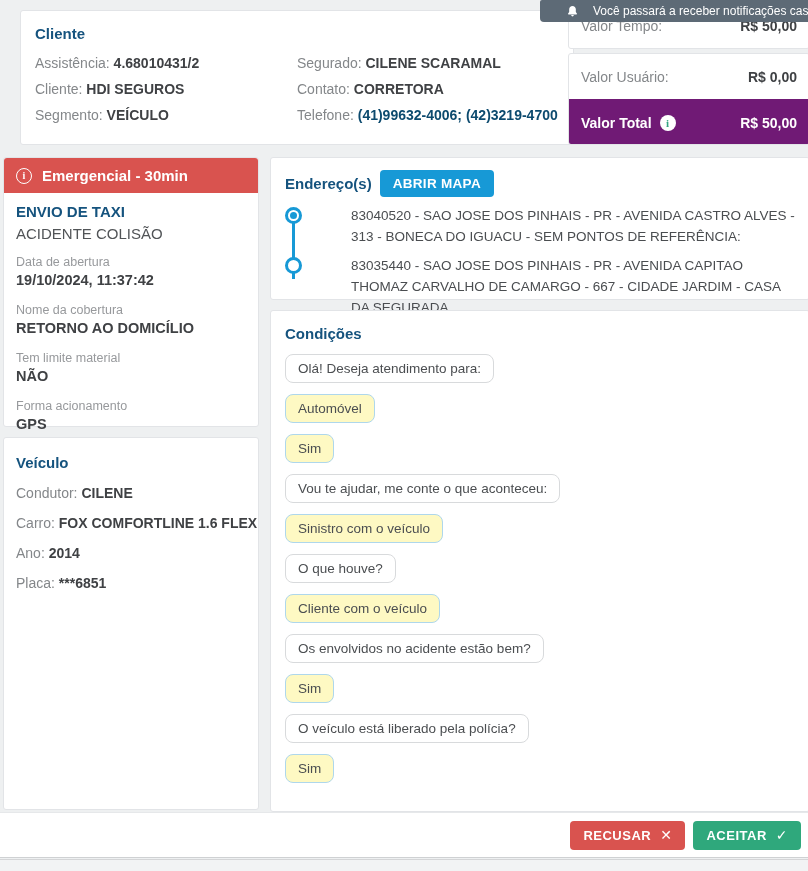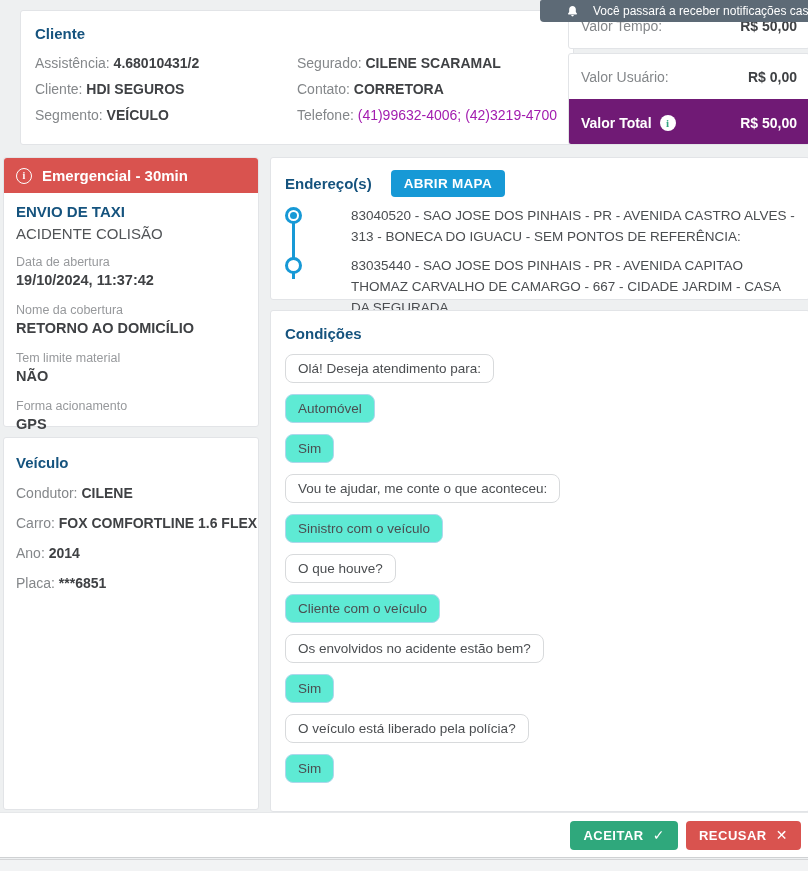--- a/index.html
+++ b/index.html
@@ -17,21 +17,21 @@
   .panel-title { color:#15537e; font-weight:bold; font-size:15px; }
 
   
   #client-card { left:20px; top:10px; width:554px; height:135px; padding:14px; }
   #client-card .panel-title { margin-bottom:11px; }
   .two-col { display:flex; }
   .two-col .col { width:296px; }
   .field { font-size:14px; line-height:20px; margin-bottom:6px; white-space:nowrap; }
   .lbl { color:#84878a; }
   .val { color:#3f4144; font-weight:600; }
-  .link { color:#a21caf; font-weight:400; cursor:pointer; }
+  .link { color:#0c4a6e; font-weight:700; cursor:pointer; }
 
   
   .vcard { position:absolute; left:568px; width:242px; background:#fff;
            border:1px solid #e2e4e7; border-radius:3px; }
   #valor-row1 { top:10px; height:39px; }
   #valor-row1 .vrow { padding:0 12px; height:100%; display:flex; align-items:center;
                       justify-content:space-between; padding-bottom:7px; }
   #valor-card2 { top:53px; height:92px; overflow:hidden; }
   .vrow { display:flex; justify-content:space-between; align-items:center; }
   #valor-card2 .vrow.white { height:45px; padding:0 12px; }
@@ -69,41 +69,41 @@
   .fgroup .gval { color:#3f4144; font-size:14.5px; font-weight:bold; line-height:19px; margin-top:1px; }
 
   
   #vehicle-card { left:3px; top:437px; width:256px; height:373px; padding:16px 12px; }
   #vehicle-card .panel-title { margin-bottom:12px; }
   #vehicle-card .field { margin-bottom:10px; }
   #vehicle-card .val { font-weight:600; }
 
   
   #address-card { left:270px; top:157px; width:540px; height:143px; padding:12px 14px; }
-  .addr-head { display:flex; align-items:center; gap:19px; margin-bottom:8px; }
+  .addr-head { display:flex; align-items:center; gap:8px; margin-bottom:8px; }
   .map-btn { background:#1799d6; color:#fff; border:none; border-radius:4px;
              font-family:inherit; font-size:13.5px; font-weight:bold; letter-spacing:.3px;
              padding:6px 13px; cursor:pointer; }
   .addr-list { position:relative; padding-left:30px; }
   .connector { position:absolute; left:7px; top:12px; width:3px; height:62px; background:#1799d6; }
   .addr-item { position:relative; margin-bottom:8px; }
   .addr-marker { position:absolute; left:-30px; top:2px; width:17px; height:17px;
                  border:3px solid #1799d6; border-radius:50%; background:#fff; z-index:1;
                  display:flex; align-items:center; justify-content:center; }
   .addr-marker .dot { width:7px; height:7px; border-radius:50%; background:#1799d6; }
   .addr-text { font-size:13.5px; color:#4a4d50; line-height:21px; max-width:484px;margin-left:36px; }
 
   
   #conditions-card { left:270px; top:310px; width:540px; height:502px;
                      padding:14px; overflow:hidden; }
   #conditions-card .panel-title { margin-bottom:12px; }
   .bubble { display:table; padding:4px 12px; border-radius:8px; font-size:13.5px;
             line-height:19px; color:#4b4e51; margin-bottom:11px; }
   .bubble.question { background:#fff; border:1px solid #d8dadc; }
-  .bubble.answer { background:#5eead4; border:1px solid #aed7ec; }
+  .bubble.answer { background:#fef9c3; border:1px solid #aed7ec; }
 
   
   #footer { position:absolute; left:0; top:812px; width:808px; height:46px;
             background:#fff; border-top:1px solid #e6e8ea; border-bottom:1px solid #cfd1d3;
             display:flex; align-items:center; justify-content:flex-end;
             gap:8px; padding-right:7px; z-index:8; }
   .btn { height:29px; border:none; border-radius:4px; color:#fff; font-family:inherit;
          font-size:13px; font-weight:bold; letter-spacing:.5px; padding:0 13px;
          display:inline-flex; align-items:center; gap:9px; cursor:pointer; }
   .btn.reject { background:#d9534f; }
@@ -256,22 +256,22 @@
   <div class="bubble question">O que houve?</div>
   <div class="bubble answer">Cliente com o veículo</div>
   <div class="bubble question">Os envolvidos no acidente estão bem?</div>
   <div class="bubble answer">Sim</div>
   <div class="bubble question">O veículo está liberado pela polícia?</div>
   <div class="bubble answer">Sim</div>
 
 </div>
 
 <div id="footer">
+  <button class="btn reject">
+    <span>RECUSAR</span>
+    <span class="btn-icon">✕</span>
+  </button>
   <button class="btn accept">
     <span>ACEITAR</span>
     <span class="btn-icon">✓</span>
   </button>
-  <button class="btn reject">
-    <span>RECUSAR</span>
-    <span class="btn-icon">✕</span>
-  </button>
 </div>
 <div id="bottom-strip"></div>
 
 </body></html>

